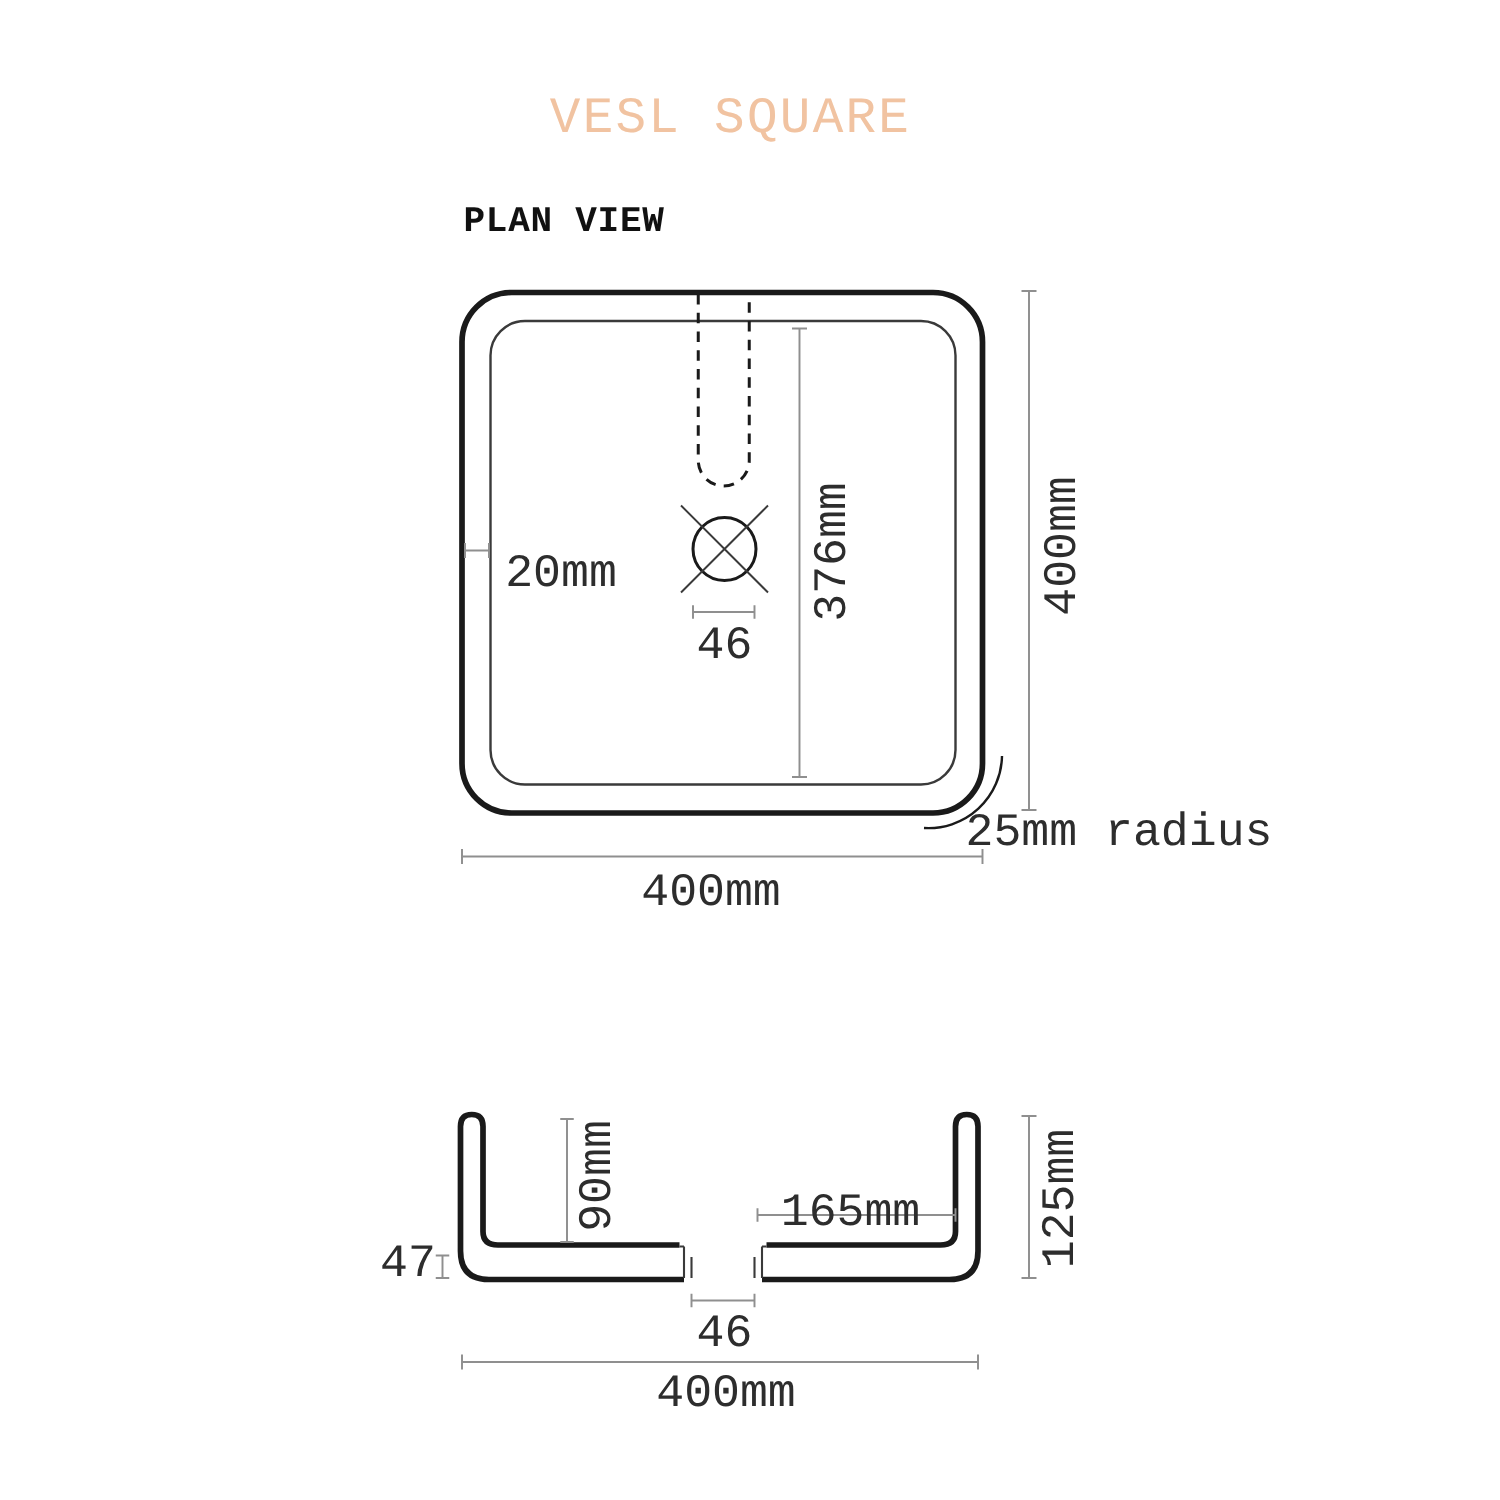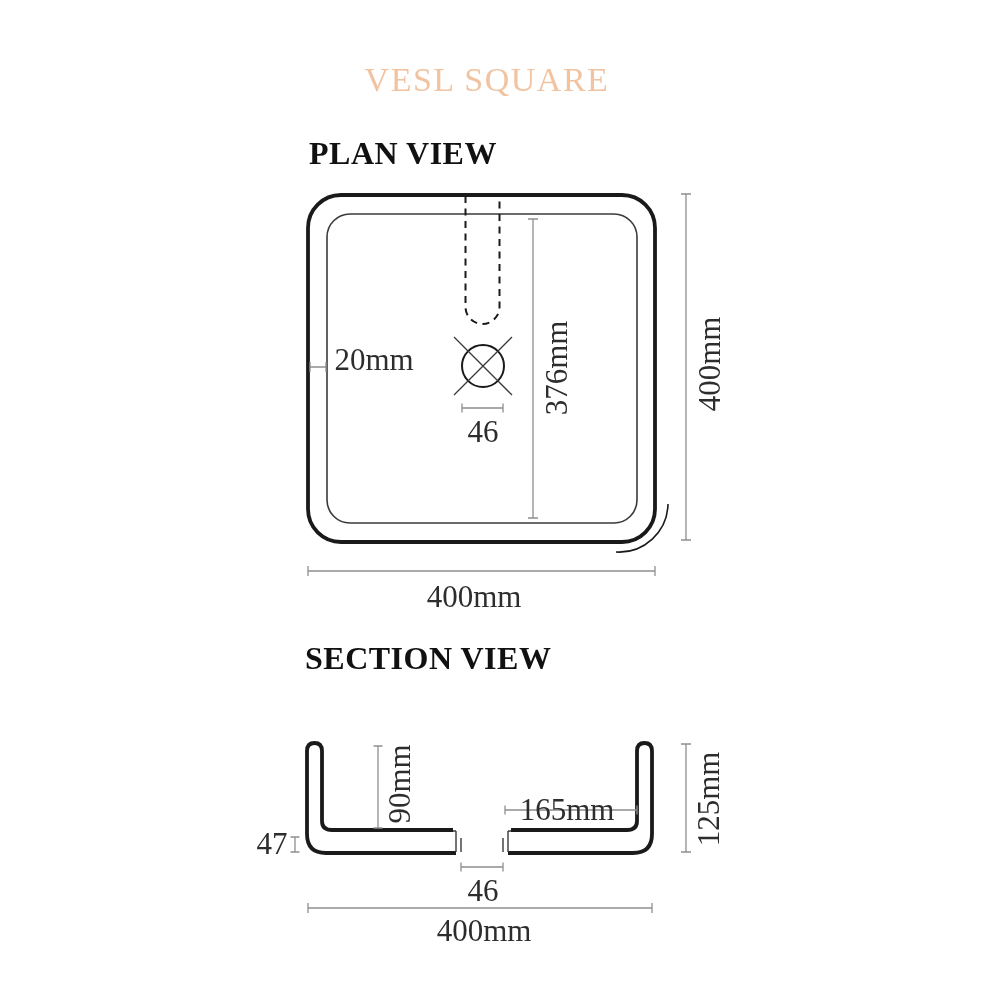--- a/index.html
+++ b/index.html
@@ -1,21 +1,21 @@
 <!DOCTYPE html>
 <html><head>
 <meta charset="utf-8">
 <style>
   html,body{margin:0;padding:0;background:#ffffff;}
   #page{position:relative;width:1000px;height:1000px;background:#ffffff;overflow:hidden;
-        font-family:Liberation Serif, serif;color:#2d2d2d;}
+        font-family:Liberation Mono, monospace;color:#2d2d2d;}
   svg{position:absolute;left:0;top:0;}
   .title{position:absolute;top:61px;left:487px;transform:translateX(-50%);
          font-size:34px;font-weight:400;letter-spacing:1.5px;color:#f1c3a1;white-space:nowrap;}
-  .heading{position:absolute;font-size:32px;font-weight:700;letter-spacing:0.5px;
+  .heading{position:absolute;font-size:24px;font-weight:700;letter-spacing:0.5px;
            color:#111111;white-space:nowrap;}
   .dim{position:absolute;font-size:31px;font-weight:400;color:#2d2d2d;white-space:nowrap;
        transform:translate(-50%,-50%);line-height:1;}
   .dim.rot{transform:translate(-50%,-50%) rotate(-90deg);}
 </style>
 </head>
 <body>
 
 <div id="page">
 
@@ -61,27 +61,27 @@
         <path d="M461 867 H503 M461 862.5 V871.5 M503 862.5 V871.5"></path>
         <path d="M308 908 H652 M308 903 V913 M652 903 V913"></path>
       </g>
     </g>
   </svg>
 
   <div class="title">VESL SQUARE</div>
 
   <div class="heading" style="left:309px;top:135px;">PLAN VIEW</div>
 
-  <div class="dim" style="left:374px;top:359px;">20mm</div>
+  <div class="dim" style="left:374px;top:383px;">20mm</div>
   <div class="dim" style="left:483px;top:431px;">46</div>
   <div class="dim rot" style="left:556px;top:368px;">376mm</div>
   <div class="dim rot" style="left:709px;top:364px;">400mm</div>
+  <div class="dim" style="left:746px;top:556px;">25mm radius</div>
   <div class="dim" style="left:474px;top:596px;">400mm</div>
 
-  <div class="heading" style="left:305px;top:640px;">SECTION VIEW</div>
 
   <div class="dim rot" style="left:399px;top:784px;">90mm</div>
   <div class="dim" style="left:567px;top:787px;margin-top:22px;">165mm</div>
   <div class="dim rot" style="left:708px;top:799px;">125mm</div>
   <div class="dim" style="left:272px;top:843px;">47</div>
   <div class="dim" style="left:483px;top:890px;">46</div>
   <div class="dim" style="left:484px;top:930px;">400mm</div>
 
 </div>
 

